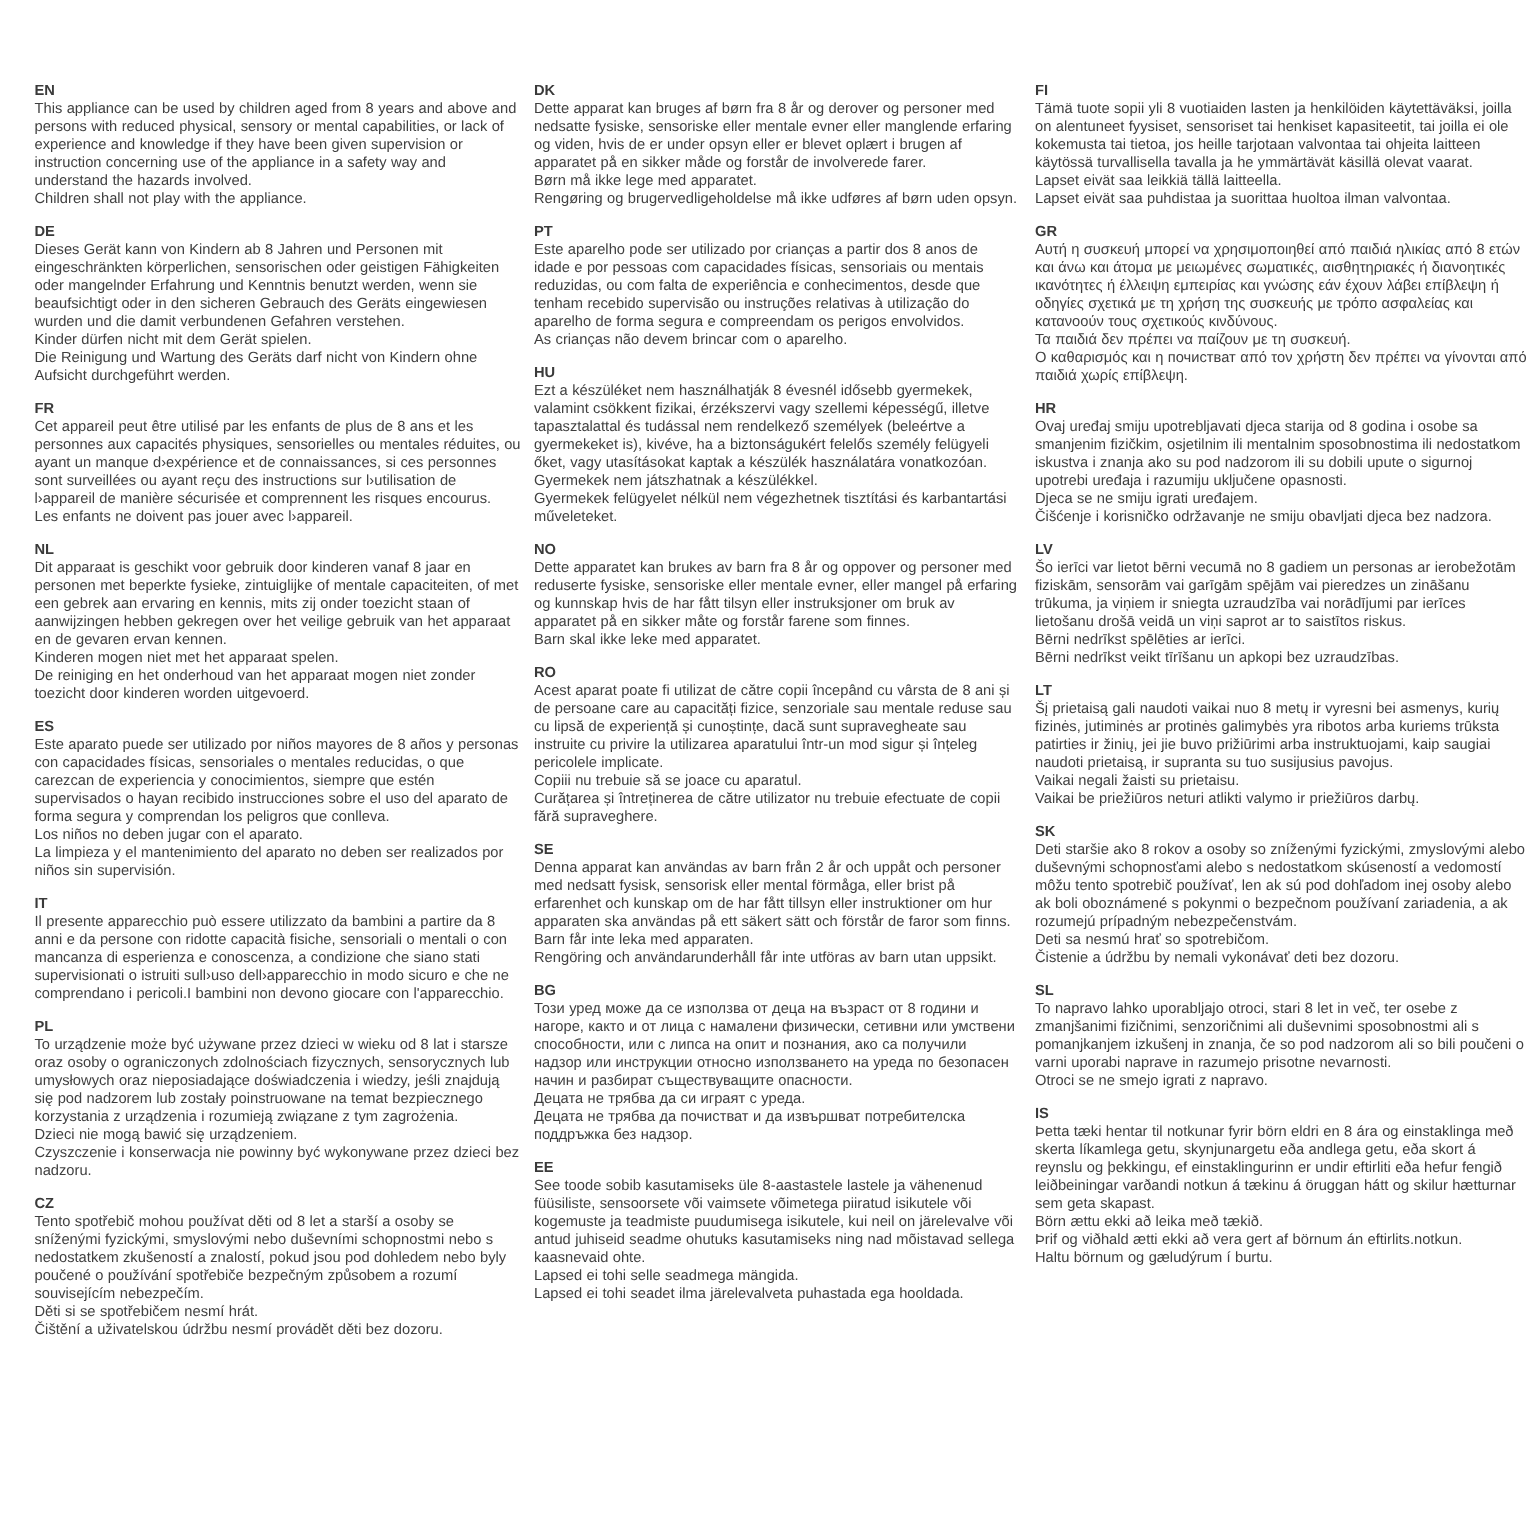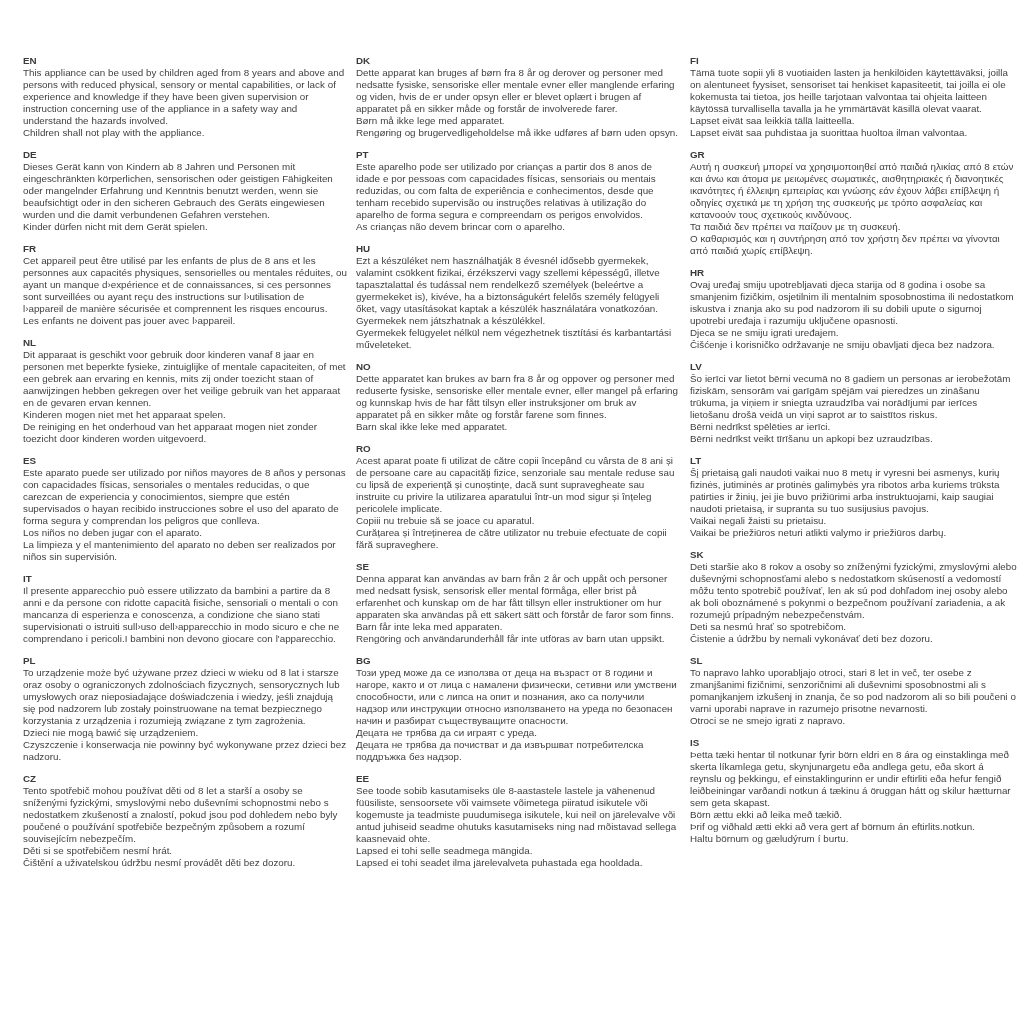--- a/index.html
+++ b/index.html
@@ -47,20 +47,21 @@
   <div class="col col-1">
       <div class="section">
         <div class="lang-code">EN</div>
         <div class="para">This appliance can be used by children aged from 8 years and above and persons with reduced physical, sensory or mental capabilities, or lack of experience and knowledge if they have been given supervision or instruction concerning use of the appliance in a safety way and understand the hazards involved.</div>
         <div class="para">Children shall not play with the appliance.</div>
       </div>
       <div class="section">
         <div class="lang-code">DE</div>
         <div class="para">Dieses Gerät kann von Kindern ab 8 Jahren und Personen mit eingeschränkten körperlichen, sensorischen oder geistigen Fähigkeiten oder mangelnder Erfahrung und Kenntnis benutzt werden, wenn sie beaufsichtigt oder in den sicheren Gebrauch des Geräts eingewiesen wurden und die damit verbundenen Gefahren verstehen.</div>
         <div class="para">Kinder dürfen nicht mit dem Gerät spielen.</div>
+        <div class="para">Die Reinigung und Wartung des Geräts darf nicht von Kindern ohne Aufsicht durchgeführt werden.</div>
       </div>
       <div class="section">
         <div class="lang-code">FR</div>
         <div class="para">Cet appareil peut être utilisé par les enfants de plus de 8 ans et les personnes aux capacités physiques, sensorielles ou mentales réduites, ou ayant un manque d›expérience et de connaissances, si ces personnes sont surveillées ou ayant reçu des instructions sur l›utilisation de l›appareil de manière sécurisée et comprennent les risques encourus.</div>
         <div class="para">Les enfants ne doivent pas jouer avec l›appareil.</div>
       </div>
       <div class="section">
         <div class="lang-code">NL</div>
         <div class="para">Dit apparaat is geschikt voor gebruik door kinderen vanaf 8 jaar en personen met beperkte fysieke, zintuiglijke of mentale capaciteiten, of met een gebrek aan ervaring en kennis, mits zij onder toezicht staan of aanwijzingen hebben gekregen over het veilige gebruik van het apparaat en de gevaren ervan kennen.</div>
         <div class="para">Kinderen mogen niet met het apparaat spelen.</div>
@@ -141,21 +142,21 @@
       <div class="section">
         <div class="lang-code">FI</div>
         <div class="para">Tämä tuote sopii yli 8 vuotiaiden lasten ja henkilöiden käytettäväksi, joilla on alentuneet fyysiset, sensoriset tai henkiset kapasiteetit, tai joilla ei ole kokemusta tai tietoa, jos heille tarjotaan valvontaa tai ohjeita laitteen käytössä turvallisella tavalla ja he ymmärtävät käsillä olevat vaarat.</div>
         <div class="para">Lapset eivät saa leikkiä tällä laitteella.</div>
         <div class="para">Lapset eivät saa puhdistaa ja suorittaa huoltoa ilman valvontaa.</div>
       </div>
       <div class="section">
         <div class="lang-code">GR</div>
         <div class="para">Αυτή η συσκευή μπορεί να χρησιμοποιηθεί από παιδιά ηλικίας από 8 ετών και άνω και άτομα με μειωμένες σωματικές, αισθητηριακές ή διανοητικές ικανότητες ή έλλειψη εμπειρίας και γνώσης εάν έχουν λάβει επίβλεψη ή οδηγίες σχετικά με τη χρήση της συσκευής με τρόπο ασφαλείας και κατανοούν τους σχετικούς κινδύνους.</div>
         <div class="para">Τα παιδιά δεν πρέπει να παίζουν με τη συσκευή.</div>
-        <div class="para">Ο καθαρισμός και η συντήρηση από τον χρήστη δεν πρέπει να γίνονται από παιδιά χωρίς επίβλεψη.</div>
+        <div class="para">Ο καθαρισμός και η почистват από τον χρήστη δεν πρέπει να γίνονται από παιδιά χωρίς επίβλεψη.</div>
       </div>
       <div class="section">
         <div class="lang-code">HR</div>
         <div class="para">Ovaj uređaj smiju upotrebljavati djeca starija od 8 godina i osobe sa smanjenim fizičkim, osjetilnim ili mentalnim sposobnostima ili nedostatkom iskustva i znanja ako su pod nadzorom ili su dobili upute o sigurnoj upotrebi uređaja i razumiju uključene opasnosti.</div>
         <div class="para">Djeca se ne smiju igrati uređajem.</div>
         <div class="para">Čišćenje i korisničko održavanje ne smiju obavljati djeca bez nadzora.</div>
       </div>
       <div class="section">
         <div class="lang-code">LV</div>
         <div class="para">Šo ierīci var lietot bērni vecumā no 8 gadiem un personas ar ierobežotām fiziskām, sensorām vai garīgām spējām vai pieredzes un zināšanu trūkuma, ja viņiem ir sniegta uzraudzība vai norādījumi par ierīces lietošanu drošā veidā un viņi saprot ar to saistītos riskus.</div>

